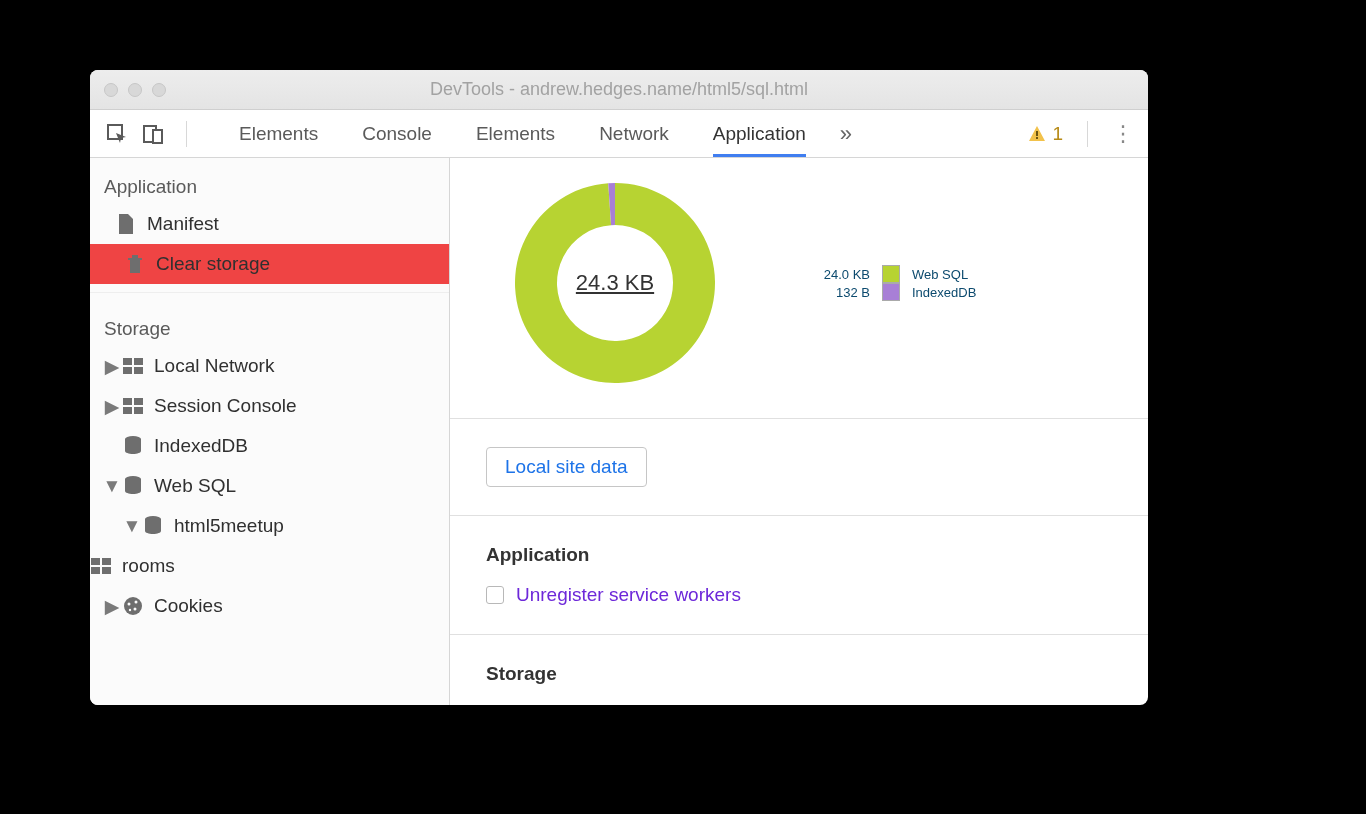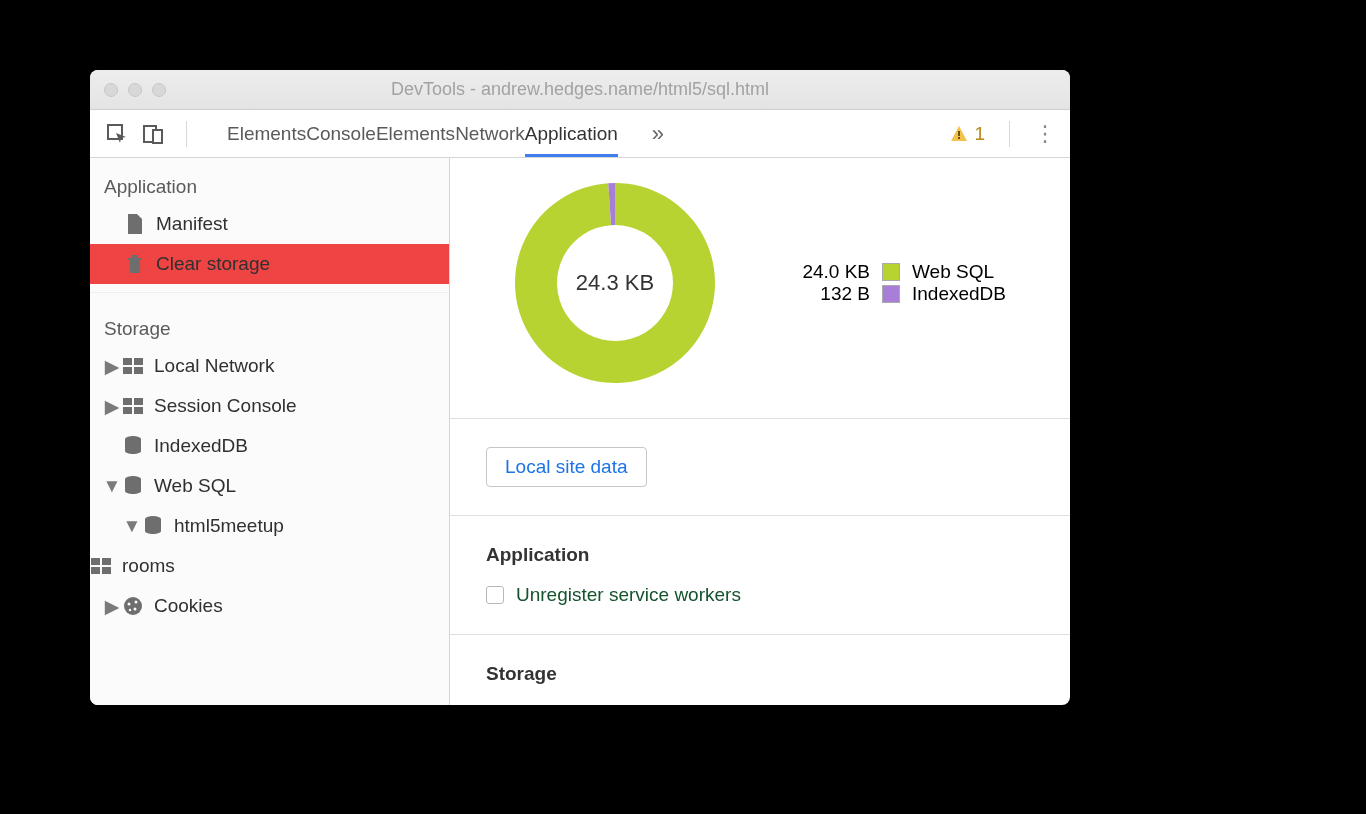--- a/index.html
+++ b/index.html
@@ -7,21 +7,21 @@
     background: #000;
     font-family: -apple-system, "Helvetica Neue", Arial, sans-serif;
     width: 1366px;
     height: 814px;
     overflow: hidden;
   }
   .window {
     position: absolute;
     left: 90px;
     top: 70px;
-    width: 980px;
+    width: 1058px;
     height: 635px;
     background: #fff;
     border-radius: 8px;
     box-shadow: 0 20px 60px rgba(0,0,0,.45);
     display: flex;
     flex-direction: column;
     overflow: hidden;
   }
   .titlebar {
     height: 40px;
@@ -64,22 +64,23 @@
     color: #5a5a5a;
   }
   .toolbar-sep {
     width: 1px; height: 26px;
     background: #d8d8d8;
     margin: 0 10px;
   }
   .tabs {
     display: flex;
     align-items: stretch;
+    gap: 44px;
     height: 100%;
-    margin-left: 20px;
+    margin-left: 32px;
   }
   .tab {
     display: flex;
     align-items: center;
     color: #5a5a5a;
     font-size: 19px;
     cursor: pointer;
   }
   .tab.active {
     color: #333;
@@ -158,44 +159,44 @@
   .chart-row {
     display: flex;
     align-items: center;
     gap: 60px;
     padding: 20px 40px 30px 60px;
   }
   .donut-wrap { position: relative; width: 210px; height: 210px; }
   .donut-center {
     position: absolute; inset: 0;
     display: flex; align-items: center; justify-content: center;
-    font-size: 22px; color: #333;
-  }
-  .legend { display: flex; flex-direction: column; gap: 0; font-size: 19px; color: #000000; }
+    font-size: 22px; color: #333; text-decoration: underline;
+  }
+  .legend { display: flex; flex-direction: column; gap: 0; font-size: 13px; color: #0c4a6e; }
   .legend-row { display: flex; align-items: center; gap: 12px; }
   .legend-size { width: 90px; text-align: right; }
   .swatch { width: 18px; height: 18px; border: 1px solid #aaa; }
   .divider { height: 1px; background: #e0e0e0; margin: 0; }
   .section { padding: 28px 36px; }
   .clear-btn {
     border: 1px solid #c6c6c6;
     background: #fff;
     color: #1d73e8;
     font-size: 19px;
     padding: 8px 18px;
     border-radius: 4px;
     cursor: pointer;
   }
   .sec-title {
     font-size: 19px; font-weight: 600; color: #333;
     margin-bottom: 18px;
   }
   .chk-row {
     display: flex; align-items: center; gap: 12px;
-    font-size: 19px; color: #14532d;
+    font-size: 19px; color: #6d28d9;
   }
   .chk {
     width: 18px; height: 18px;
     border: 1px solid #b8b8b8;
     border-radius: 3px;
     background: #fff;
   }
   svg { display: block; }
 </style>
 </head>
@@ -248,21 +249,21 @@
       <div class="toolbar-sep"></div>
       <div class="kebab">⋮</div>
     </div>
   </div>
 
   <div class="body">
 
     <div class="sidebar">
       <div class="group-title">Application</div>
 
-      <div class="node" style="padding-left:34px">
+      <div class="node" style="padding-left:25px">
         <span class="ico">
           <svg width="18" height="20" viewBox="0 0 18 20">
               <path d="M2 0h9l5 5v15H2z" fill="#6e6e6e"></path>
             </svg>
         </span>
         <span>Manifest</span>
       </div>
 
 
       <div class="node selected" style="padding-left:34px">

